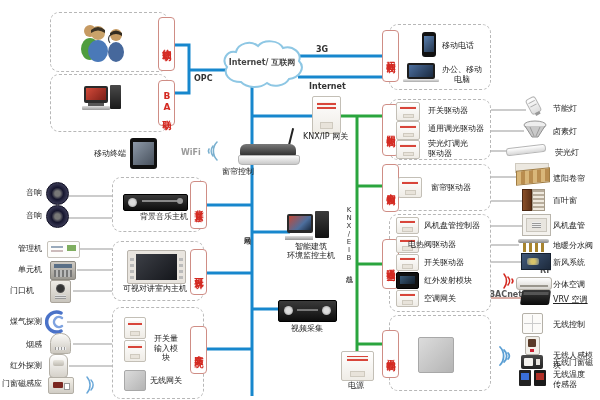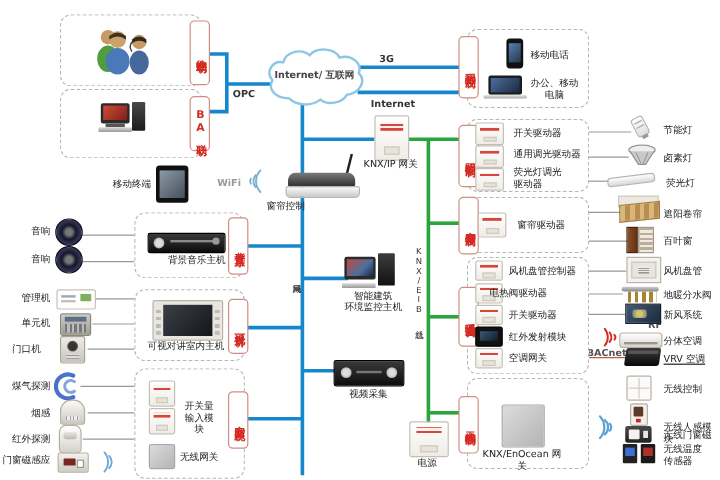--- a/index.html
+++ b/index.html
@@ -268,21 +268,20 @@
   <div class="dev din" style="left:396px;top:254px;width:21px;height:15px;"></div>
   <div class="t" style="left:424px;top:258px;z-index:7;">开关驱动器</div>
   <div class="dev" style="left:396px;top:272px;width:21px;height:15px;background:#111;border-radius:2px;border:1px solid #000;">
     <div style="position:absolute;left:3px;top:3px;right:3px;bottom:4px;background:linear-gradient(135deg,#3a5a78,#101c28);"></div>
   </div>
   <div class="t" style="left:424px;top:276px;z-index:7;">红外发射模块</div>
   <div class="dev din" style="left:396px;top:290px;width:21px;height:15px;"></div>
   <div class="t" style="left:424px;top:294px;z-index:7;">空调网关</div>
 
   <div class="dev greybox" style="left:418px;top:337px;width:34px;height:34px;"></div>
-  <div class="t tc" style="left:400px;top:374px;width:70px;z-index:7;">KNX/EnOcean 网关</div>
   <svg class="dev waves" style="left:496px;top:345px;" width="18" height="22">
     <path d="M4 2 A13 13 0 0 1 4 20" stroke="#5b9fd4" stroke-width="1.8"></path>
     <path d="M8 5 A8 8 0 0 1 8 17" stroke="#5b9fd4" stroke-width="1.8"></path>
     <path d="M12 8 A4 4 0 0 1 12 14" stroke="#5b9fd4" stroke-width="1.8"></path>
   </svg>
 
   <div class="dev" style="left:528px;top:97px;width:9px;height:15px;background:linear-gradient(#fff,#ddd);border:1px solid #b5b5b5;border-radius:3px;transform:rotate(-28deg);">
     <div style="position:absolute;left:1px;right:1px;top:3px;height:1px;background:#aaa;"></div>
     <div style="position:absolute;left:1px;right:1px;top:7px;height:1px;background:#aaa;"></div>
     <div style="position:absolute;left:2px;right:2px;bottom:-3px;height:3px;background:#999;"></div>

